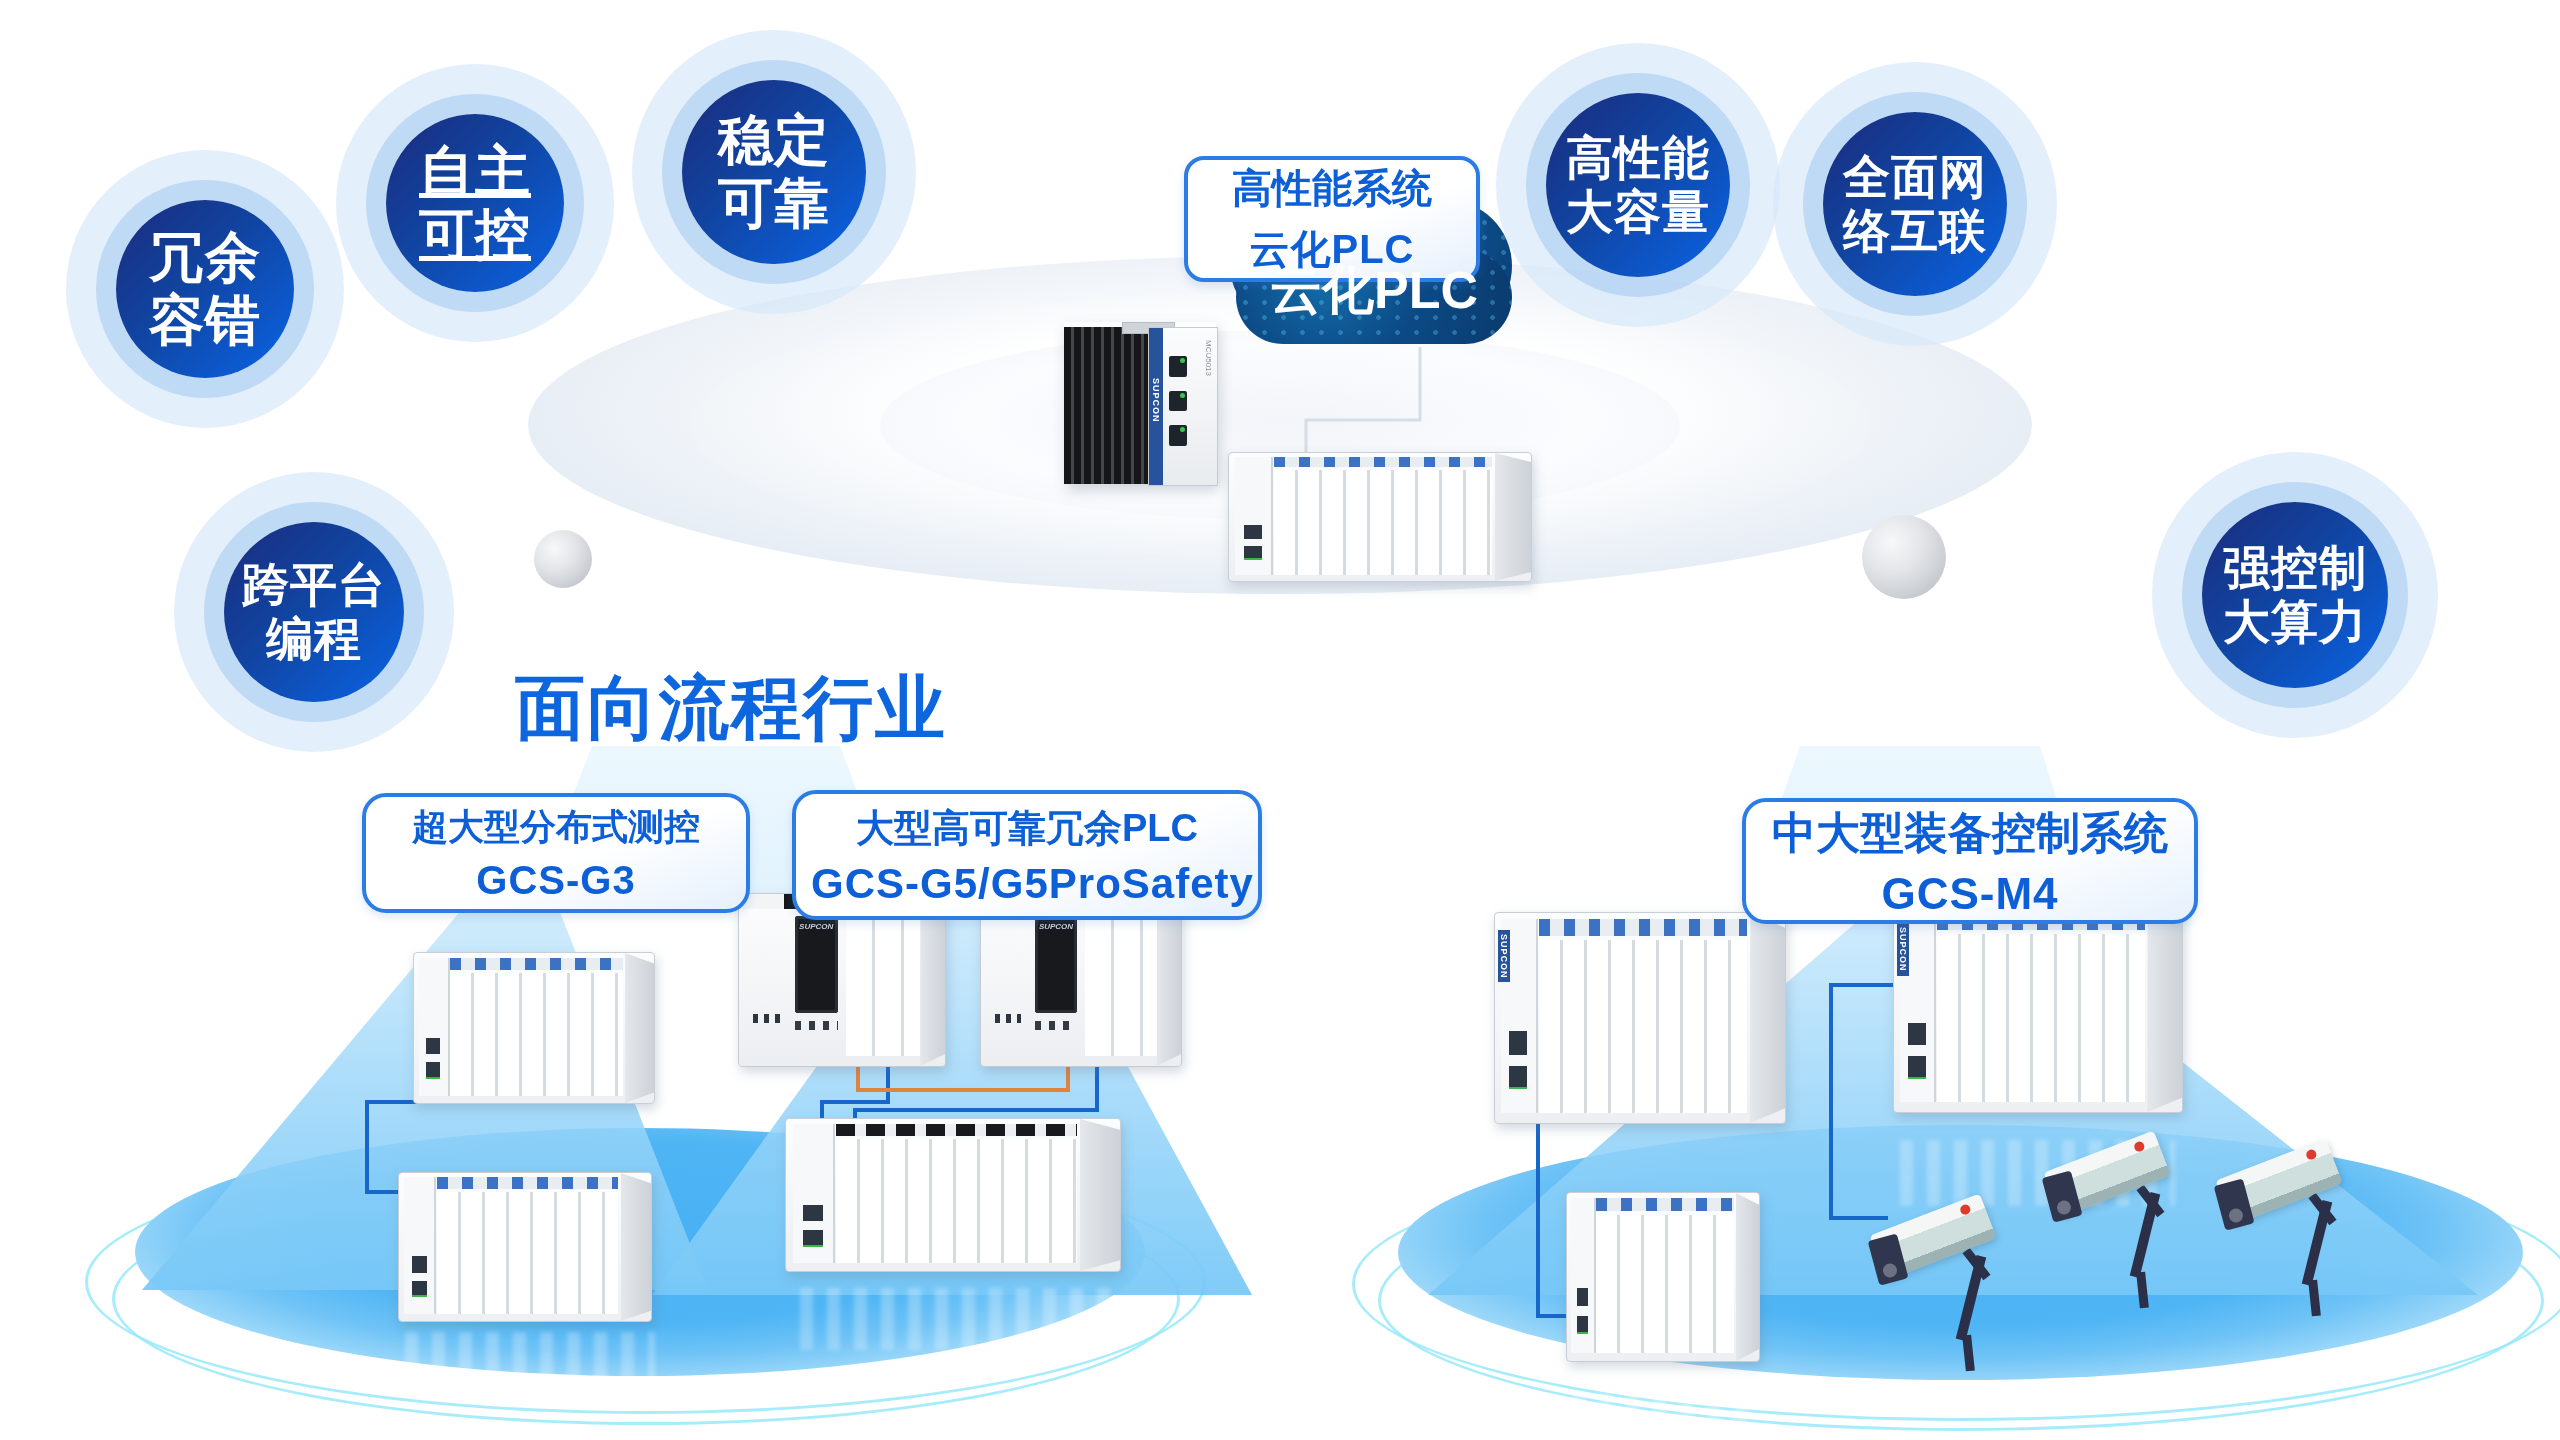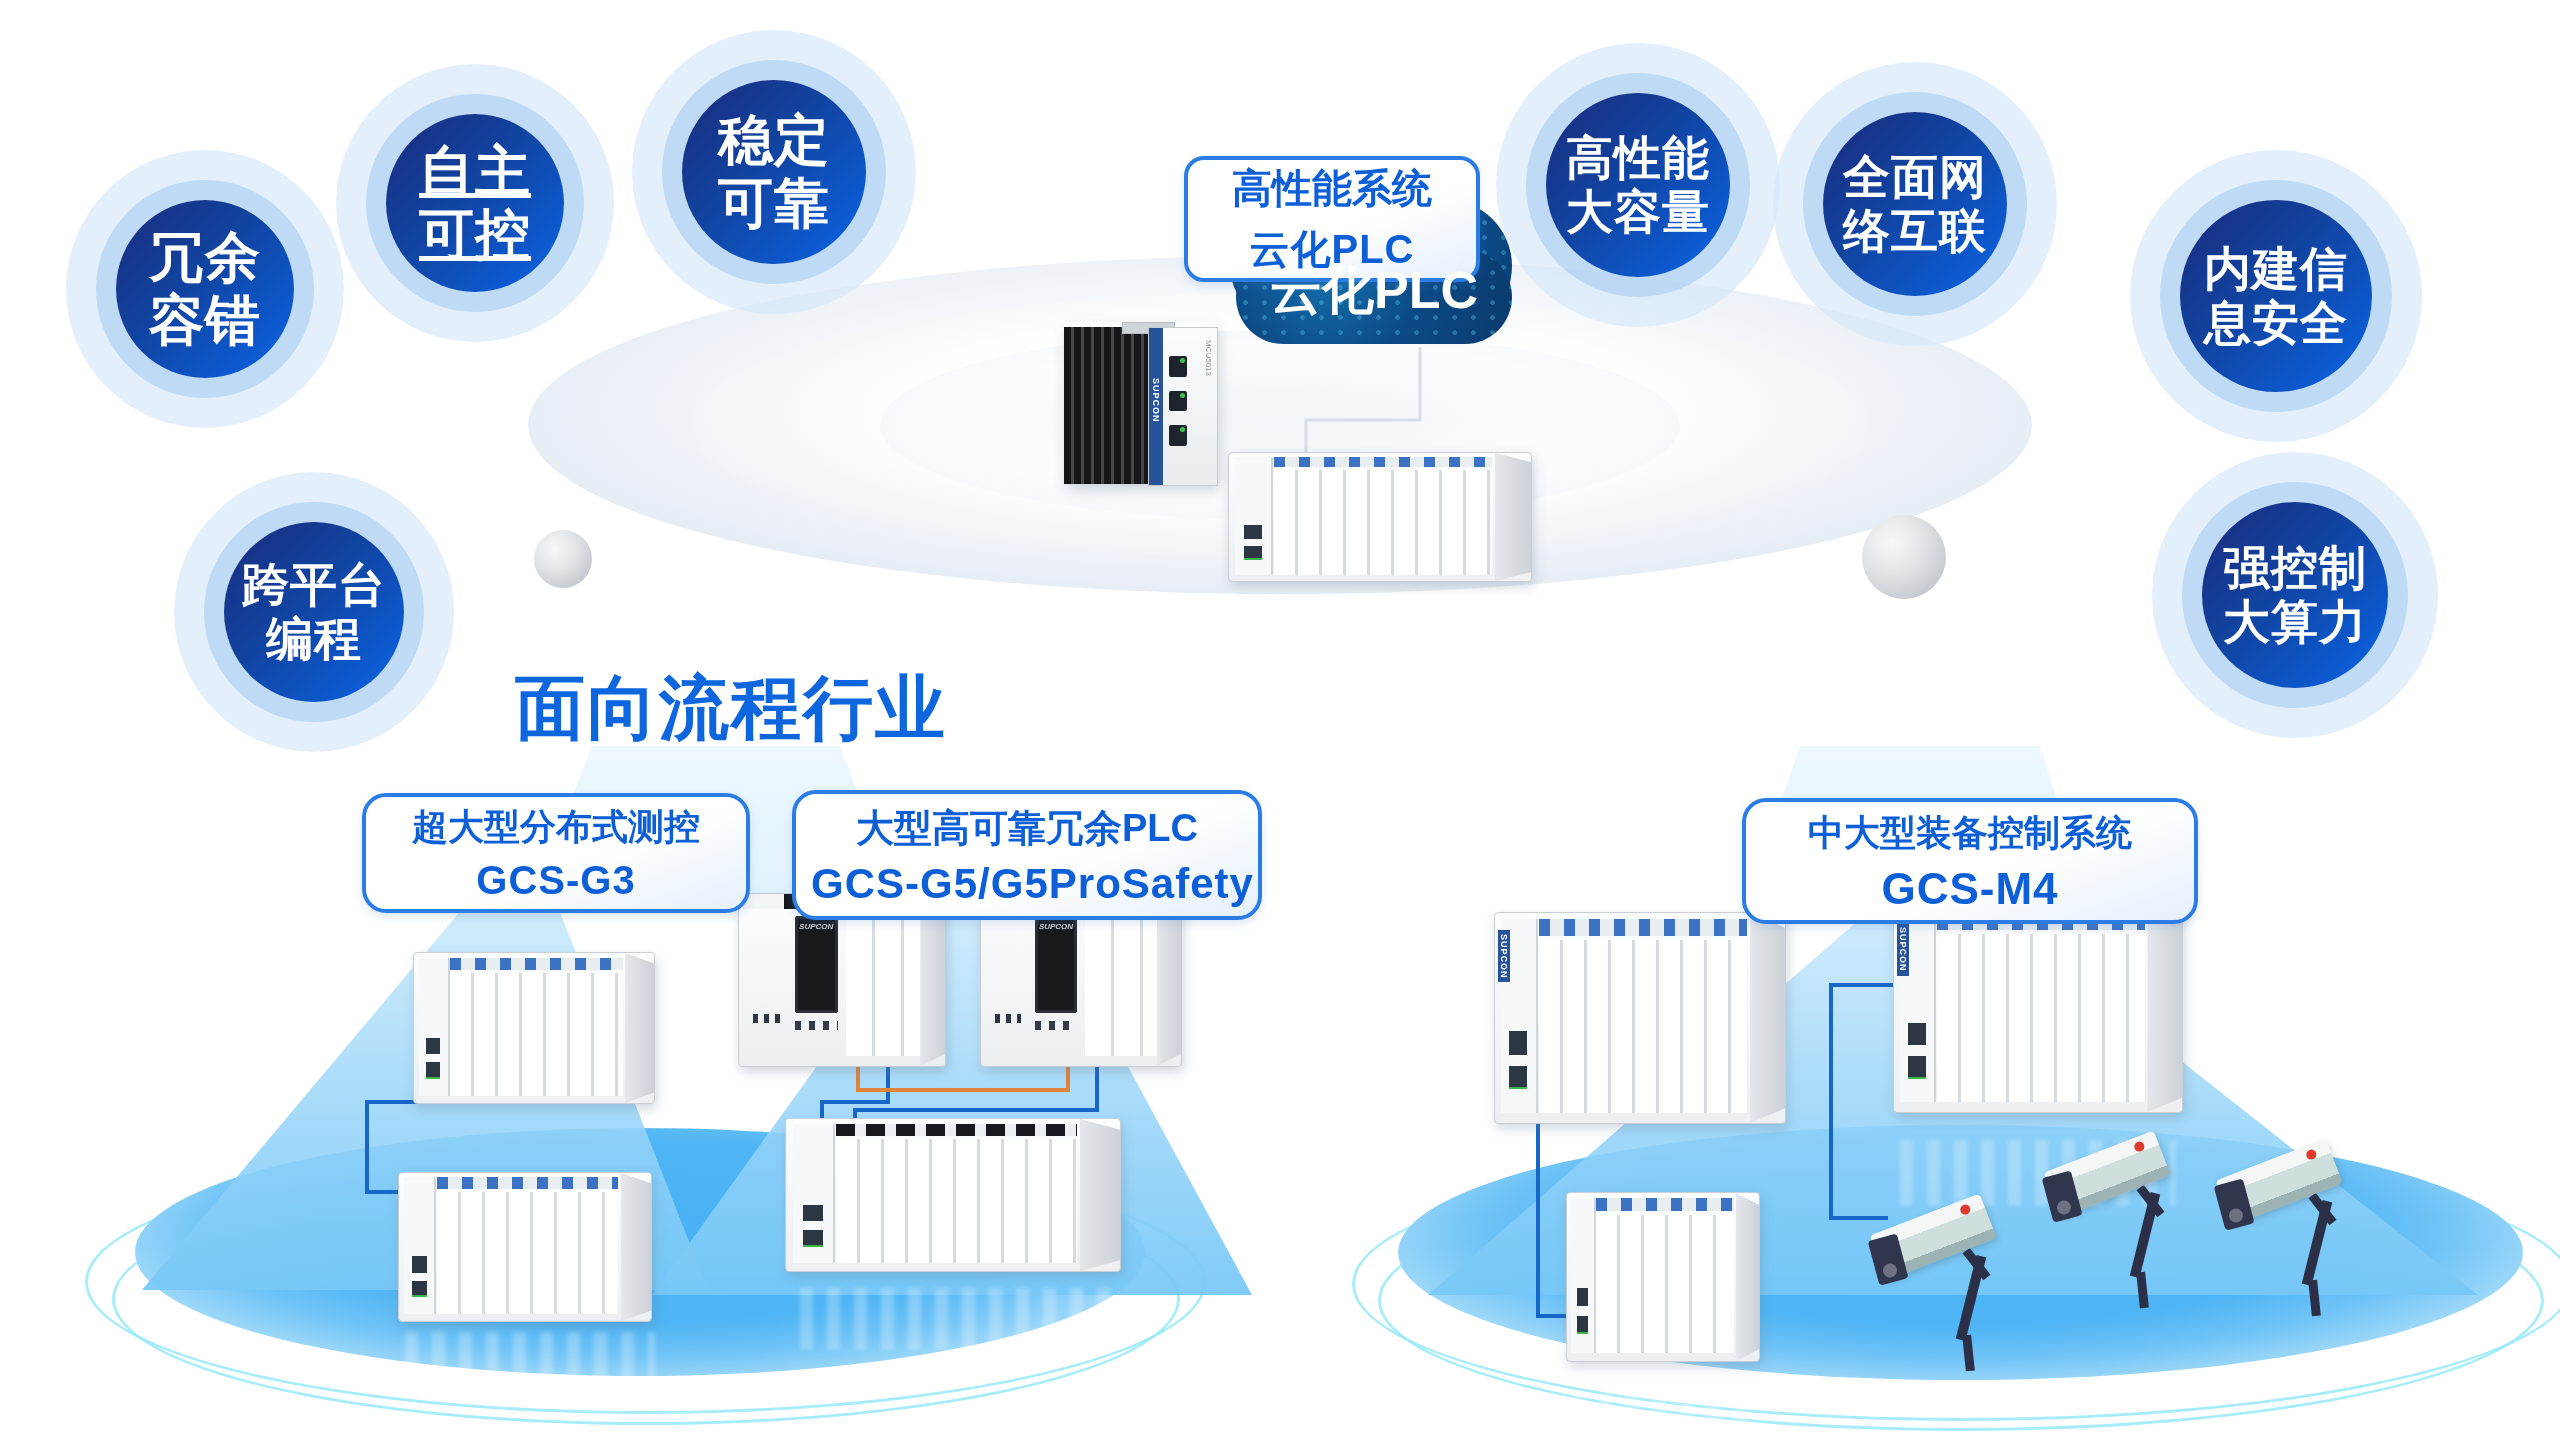--- a/index.html
+++ b/index.html
@@ -319,41 +319,35 @@
         <span>高性能</span>
         <span>大容量</span>
       </div>
   </div>
   <div class="badge b3" style="left:1823px;top:112px;width:184px;height:184px;">
     <div>
         <span>全面网</span>
         <span>络互联</span>
       </div>
   </div>
-  <div class="badge b3" style="left:2180px;top:200px;width:192px;height:192px;">
-    <div>
-        <span>内建信</span>
-        <span>息安全</span>
-      </div>
-  </div>
   <div class="badge b3" style="left:2202px;top:502px;width:186px;height:186px;">
     <div>
         <span>强控制</span>
         <span>大算力</span>
       </div>
   </div>
 
   <div class="heading" style="left:515px;top:662px;font-size:70px;">面向流程行业</div>
 
   <div class="plabel" style="left:315px;top:793px;width:380px;height:112px;align-items:center;">
     <div class="pl-name" style="font-size:36px;">超大型分布式测控</div>
     <div class="pl-model" style="font-size:40px;">GCS-G3</div>
   </div>
   <div class="plabel" style="left:745px;top:790px;width:462px;height:122px;">
     <div class="pl-name" style="font-size:38px;">大型高可靠冗余PLC</div>
     <div class="pl-model" style="font-size:42px;padding-left:11px;">GCS-G5/G5ProSafety</div>
   </div>
   <div class="plabel" style="left:1695px;top:798px;width:448px;height:118px;">
-    <div class="pl-name" style="font-size:36px;">中大型装备控制系统</div>
+    <div class="pl-name" style="font-size:44px;">中大型装备控制系统</div>
     <div class="pl-model" style="font-size:44px;">GCS-M4</div>
   </div>
 
 </div>
 
 </body></html>

